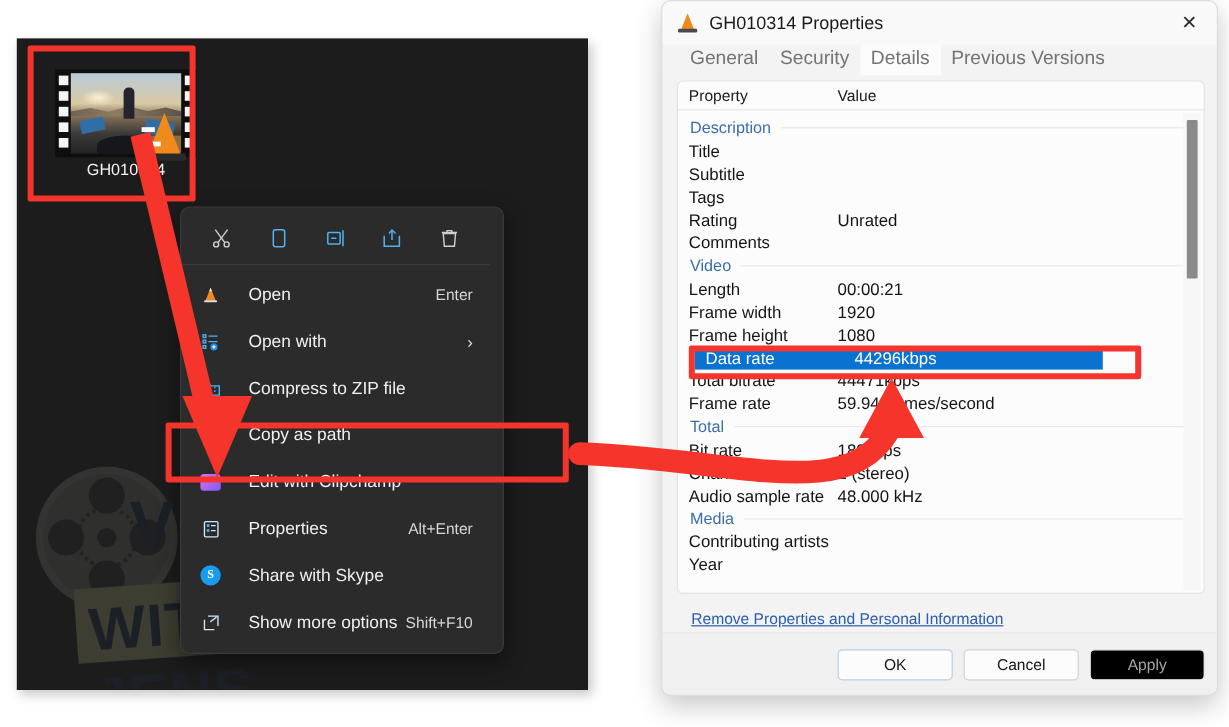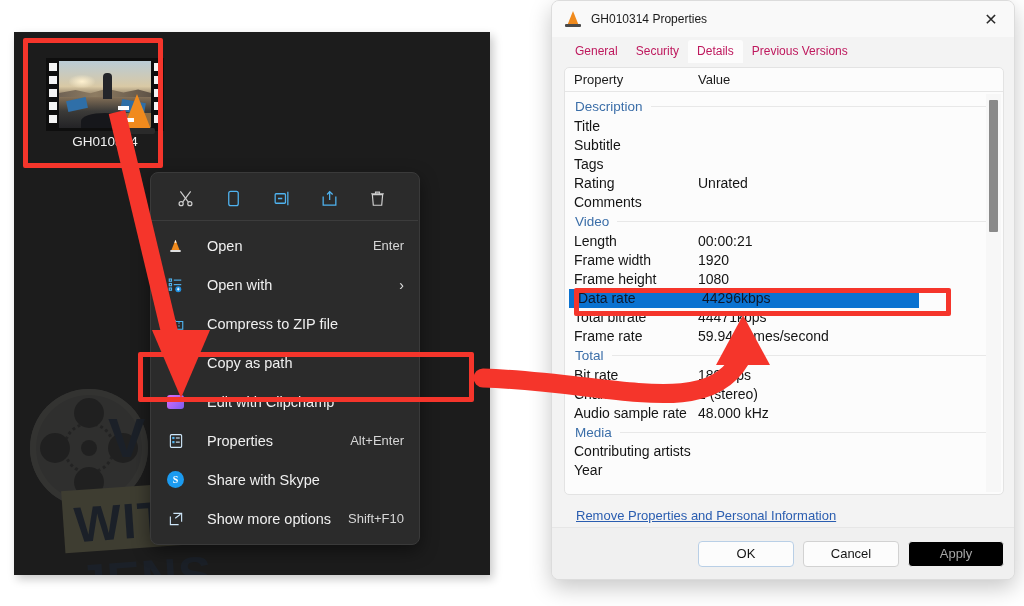--- a/index.html
+++ b/index.html
@@ -160,21 +160,21 @@
 
   
   #ctx {
     position: absolute;
     left: 136px; top: 140px;
     width: 270px;
     background: #2b2b2b;
     border: 1px solid #3a3a3a;
     border-radius: 8px;
     box-shadow: 0 6px 18px rgba(0,0,0,0.45);
-    padding: 4px 1px 6px 0;
+    padding: 4px 11px 6px 0;
     overflow: hidden;
   }
   #ctx-toolbar {
     display: flex; align-items: center;
     height: 42px; padding: 0 10px;
     gap: 0px;
   }
   #ctx-toolbar .tb {
     width: 48px; height: 34px;
     display: flex; align-items: center; justify-content: center;
@@ -233,36 +233,36 @@
     width: 0; height: 0;
     border-left: 6px solid transparent;
     border-right: 6px solid transparent;
     border-bottom: 15px solid #f08a1d;
   }
   #dlg-icon .b {
     position: absolute; left: 1px; bottom: 1px;
     width: 16px; height: 3px; background: #4a4a4a; border-radius: 1px;
   }
   #dlg-title-text {
-    font-size: 12px; color: #1a1a1a;
+    font-size: 15px; color: #1a1a1a;
     font-family: "Liberation Sans", sans-serif;
   }
   #dlg-close {
     position: absolute; right: 0; top: 0;
     width: 46px; height: 36px;
     display: flex; align-items: center; justify-content: center;
     font-size: 16px; color: #2b2b2b;
   }
   #dlg-tabs {
     display: flex; align-items: flex-end;
     height: 26px; padding-left: 14px;
     background: #f3f3f3;
   }
   .tab {
-    font-size: 12px; color: #be185d;
+    font-size: 16px; color: #737373;
     padding: 4px 9px 5px 9px;
     font-family: "Liberation Sans", sans-serif;
     border-radius: 3px 3px 0 0;
   }
   .tab.active { background: #fcfcfc; }
   #dlg-body {
     position: absolute; left: 12px; top: 66px;
     width: 440px; height: 428px;
     background: #fcfcfc;
     border: 1px solid #e3e3e3;
@@ -292,22 +292,22 @@
   }
   .row {
     display: flex; align-items: center;
     height: 19.2px; padding-left: 9px;
     font-size: 14px; color: #141414;
     font-family: "Liberation Sans", sans-serif;
   }
   .row .rk { width: 124px; flex: 0 0 124px; }
   .row .rv { flex: 1 1 auto; }
   .row.sel {
-    background: #0a72d0; color: #0f172a;
-    margin-left: 4px; margin-right: 84px;
+    background: #0a72d0; color: #ffffff;
+    margin-left: 14px; margin-right: 84px;
   }
   #vscroll {
     position: absolute; right: 2px; top: 26px;
     width: 15px; height: 398px;
     background: #f7f7f7;
   }
   #vthumb {
     position: absolute; left: 3px; top: 6px;
     width: 9px; height: 132px;
     background: #8a8a8a; border-radius: 1px;

